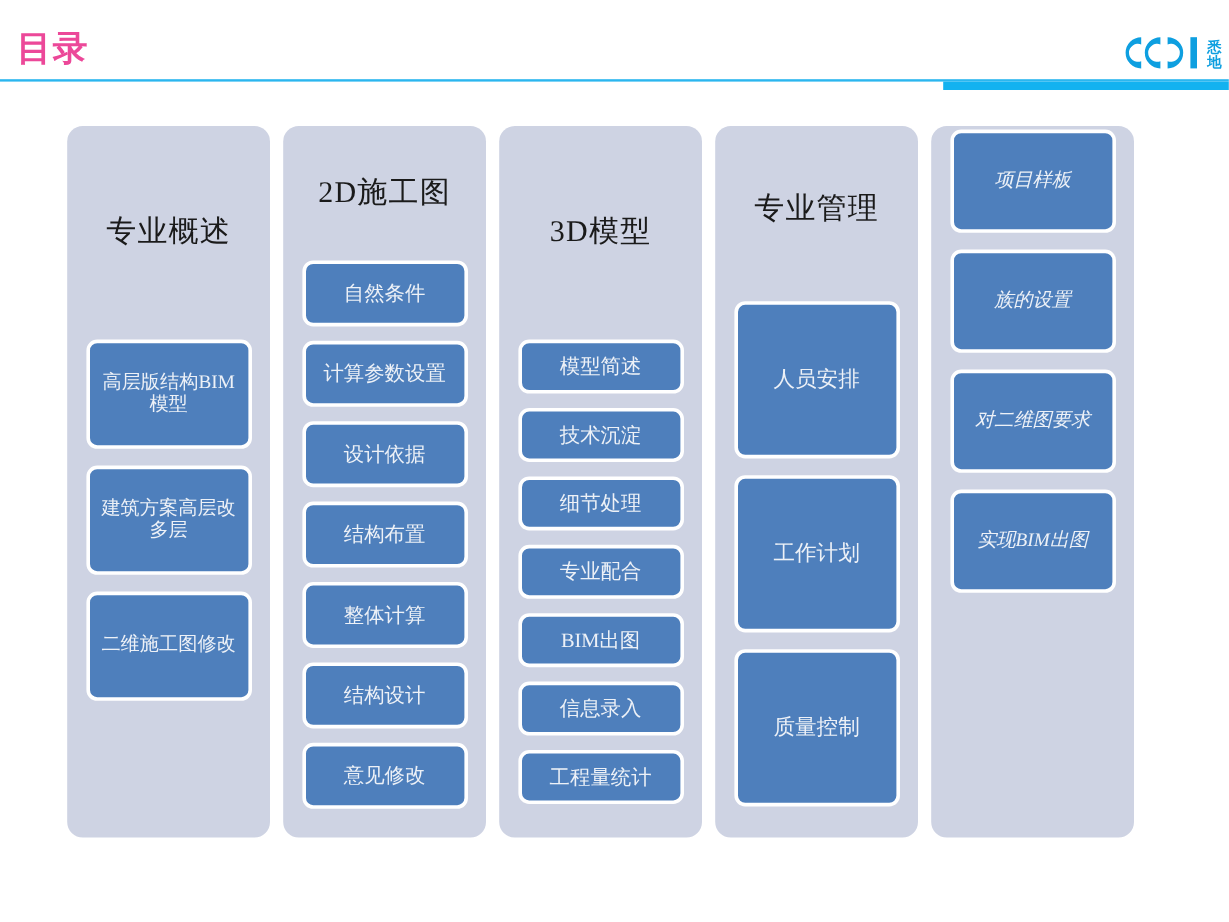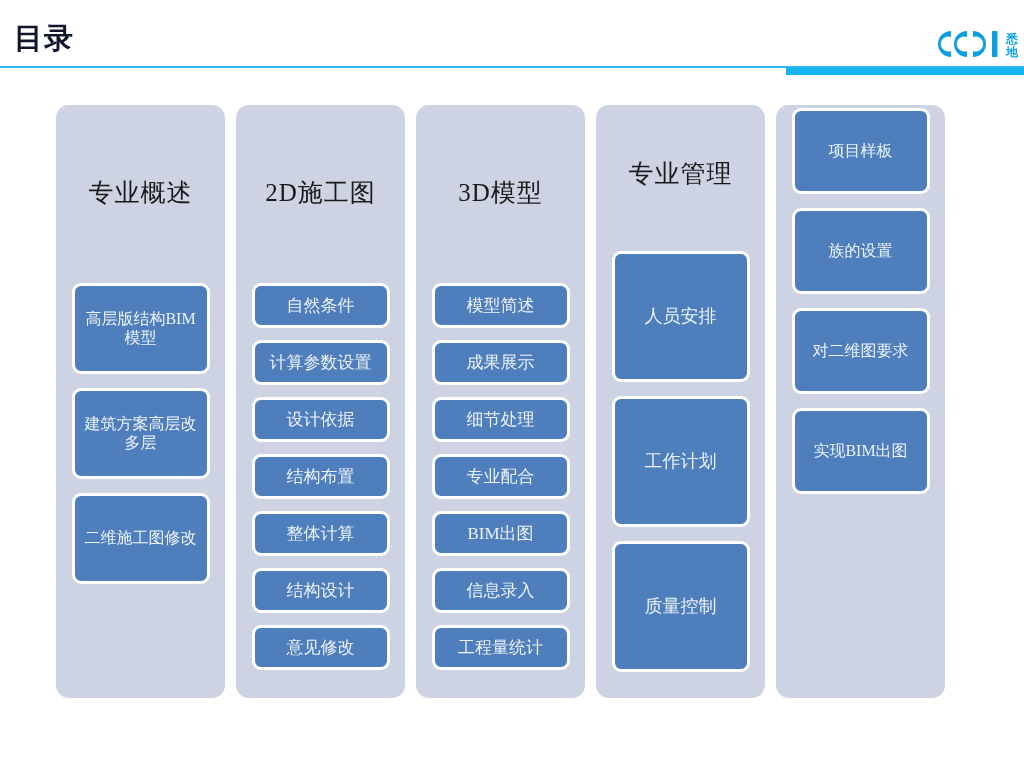--- a/index.html
+++ b/index.html
@@ -13,24 +13,24 @@
     position: relative;
     overflow: hidden;
     font-family: "Liberation Sans", "DejaVu Sans", sans-serif;
   }
 
   
   .slide-title {
     position: absolute;
     left: 14px;
     top: 24px;
-    font-family: Liberation Mono, monospace;
+    font-family: Liberation Serif, serif;
     font-size: 29px;
     font-weight: bold;
-    color: #0f172a;
+    color: #ec4899;
     letter-spacing: 1px;
     line-height: 34px;
   }
 
   .rule-thin {
     position: absolute;
     left: 0;
     top: 66px;
     width: 1024px;
     height: 2px;
@@ -116,24 +116,24 @@
     display: flex;
     align-items: center;
     justify-content: center;
     text-align: center;
     line-height: 1.16;
     padding: 2px 4px;
   }
 
   
   .col-0 .item { width: 138px; height: 91px; font-size: 16px; margin-bottom: 14px; }
-  .col-1 .item { width: 138px; height: 45px; font-size: 17px; margin-bottom: 12px; }
+  .col-1 .item { width: 138px; height: 55px; font-size: 17px; margin-bottom: 12px; }
   .col-2 .item { width: 138px; height: 45px; font-size: 17px; margin-bottom: 12px; }
   .col-3 .item { width: 138px; height: 131px; font-size: 18px; margin-bottom: 14px; }
-  .col-4 .item { width: 138px; height: 86px; font-size: 16px; margin-bottom: 14px; }
+  .col-4 .item { width: 138px; height: 86px; font-size: 16px; margin-bottom: 14px; font-style: italic; }
 
   .col-0 .col-items { padding-top: 3px; }
   .col-1 .col-items { padding-top: 3px; }
   .col-2 .col-items { padding-top: 3px; }
   .col-3 .col-items { padding-top: 10px; }
   .col-4 .col-items { padding-top: 3px; }
 </style>
 </head>
 <body>
 
@@ -178,21 +178,21 @@
       <div class="item">整体计算</div>
       <div class="item">结构设计</div>
       <div class="item">意见修改</div>
     </div>
   </div>
 
   <div class="column col-2">
     <div class="col-title">3D模型</div>
     <div class="col-items">
       <div class="item">模型简述</div>
-      <div class="item">成果展示</div>
+      <div class="item">技术沉淀</div>
       <div class="item">细节处理</div>
       <div class="item">专业配合</div>
       <div class="item">BIM出图</div>
       <div class="item">信息录入</div>
       <div class="item">工程量统计</div>
     </div>
   </div>
 
   <div class="column col-3">
     <div class="col-title">专业管理</div>

